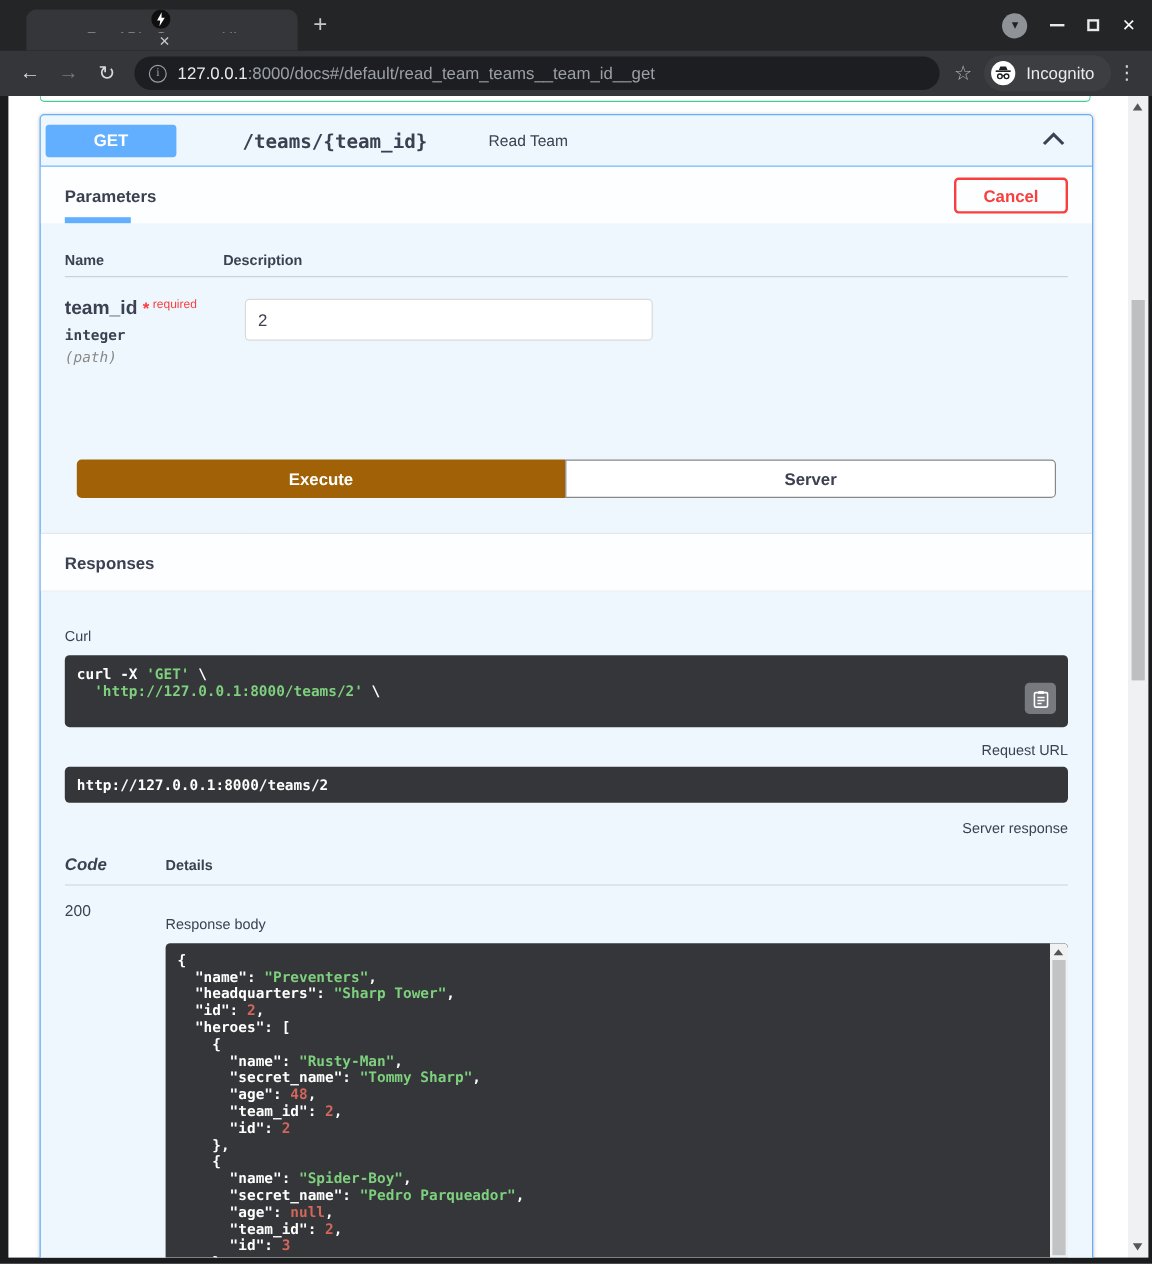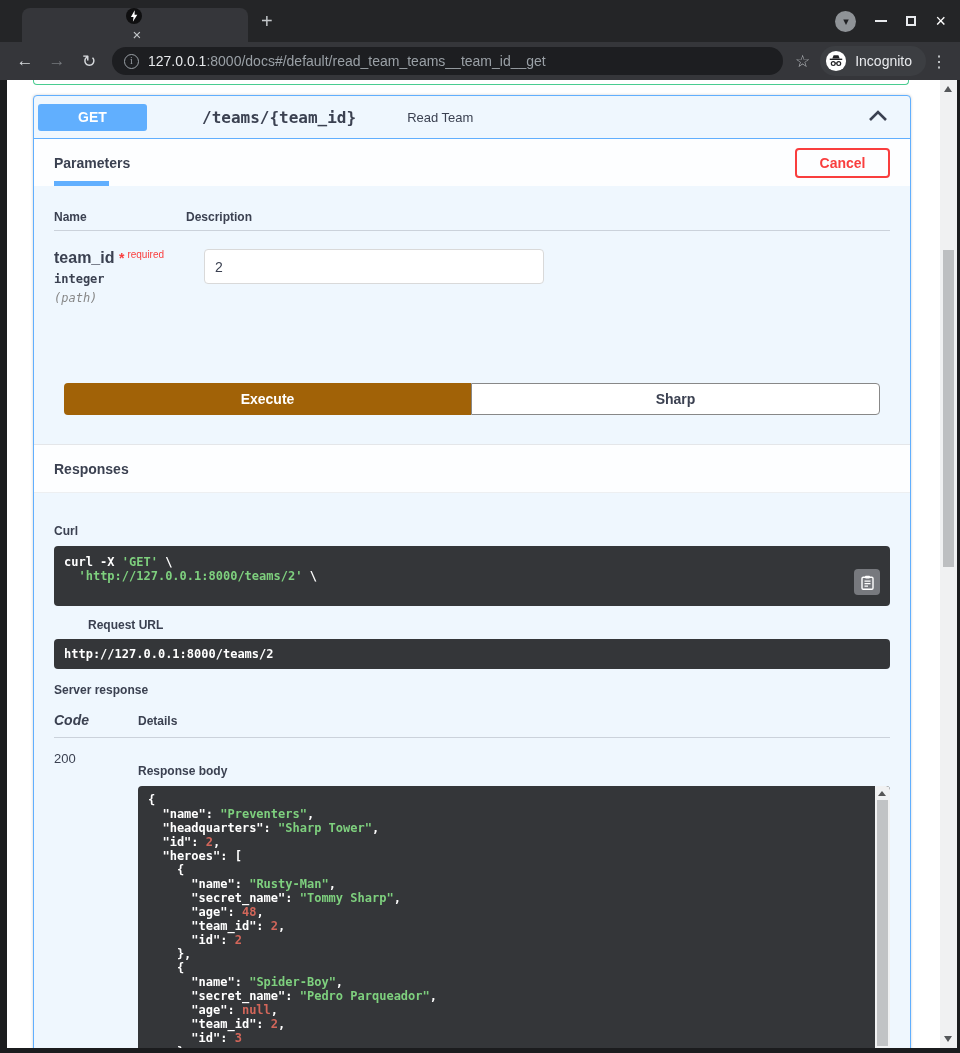--- a/index.html
+++ b/index.html
@@ -79,21 +79,21 @@
 
   .execute-row { display:flex; margin:78px 10px 0; }
   .btn-execute { flex:1; height:32px; background:#a16207; border:none; border-radius:4px 0 0 4px;
                  color:#fff; font-weight:bold; font-size:14px; }
   .btn-clear { flex:1; height:32px; background:#fff; border:1px solid #888; border-radius:0 4px 4px 0;
                color:#3b4151; font-weight:bold; font-size:14px; }
 
   .responses-header { height:49px; border-top:1px solid rgba(59,65,81,.12); border-bottom:1px solid rgba(59,65,81,.08); }
 
   .responses-body { padding:28px 20px 20px; }
-  .block-label { font-size:12px; font-weight:bold; color:#3b4151; }
+  .block-label { font-size:12px; font-weight:normal; color:#3b4151;text-align:right; }
   .dark-box { background:#343639; border-radius:4px; }
   .curl-box { margin-top:7px; padding:9px 44px 9px 10px; position:relative; min-height:60px; }
   .code-line { font-family:"DejaVu Sans Mono",monospace; font-size:12px; font-weight:bold;
                line-height:14px; color:#fff; white-space:pre; }
   .tok-p { color:#ffffff; }
   .tok-s { color:#7ed07e; }
   .tok-n { color:#d2665a; }
   .copy-btn { position:absolute; right:10px; top:23px; width:26px; height:26px; background:#77797e;
               border-radius:4px; border:none; display:flex; align-items:center; justify-content:center; }
   .mt12 { margin-top:12px; }
@@ -190,21 +190,21 @@
             <div class="param-name"><span>team_id</span>&nbsp;<span class="req-star">*</span><span class="req-label">required</span></div>
             <div class="param-type">integer</div>
             <div class="param-loc">(path)</div>
           </div>
           <div>
             <input class="param-input" value="2" style="">
           </div>
         </div>
         <div class="execute-row">
           <button class="btn-execute">Execute</button>
-          <button class="btn-clear">Sharp</button>
+          <button class="btn-clear">Server</button>
         </div>
       </div>
 
       <div class="section-header responses-header">
         <span class="section-title">Responses</span>
       </div>
 
       <div class="responses-body">
         <span class="block-label">Curl</span>
         <div class="dark-box curl-box">

